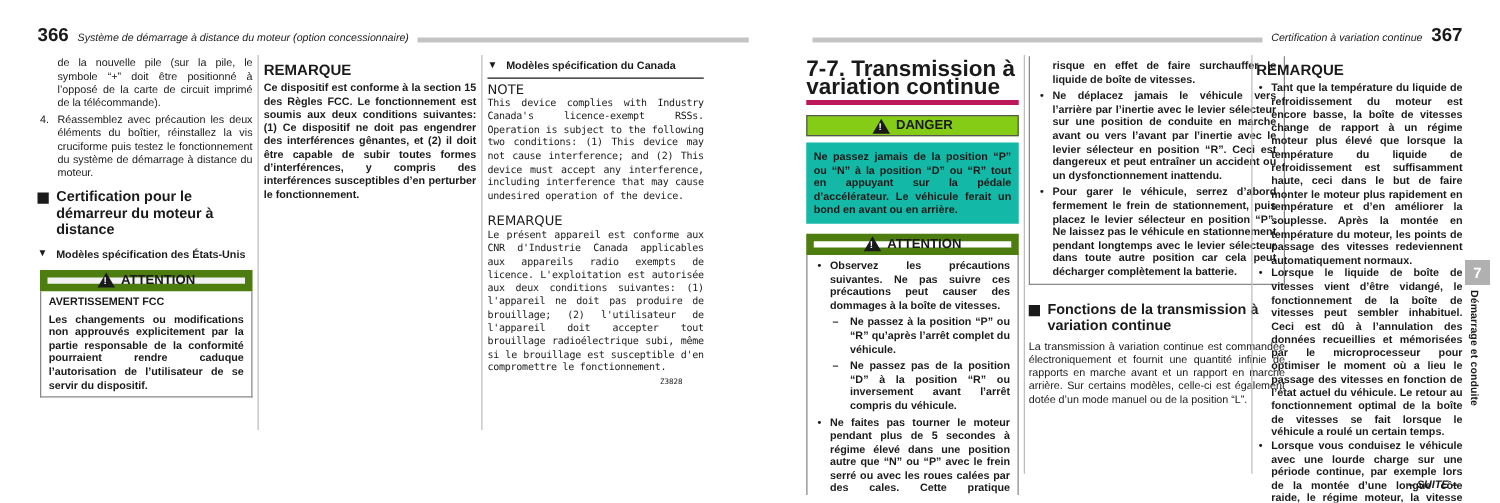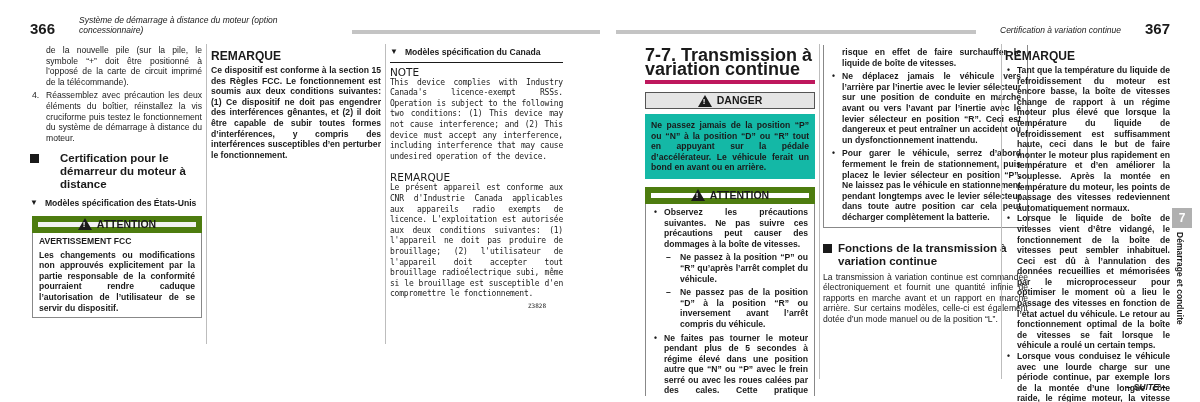--- a/index.html
+++ b/index.html
@@ -5,21 +5,21 @@
   * { box-sizing: border-box; margin: 0; padding: 0; }
   html, body { width: 1200px; height: 402px; background: #fff; overflow: hidden; }
   body { font-family: "Liberation Sans", sans-serif; color: #1a1a1a; position: relative; }
 
   .page { position: absolute; top: 0; height: 402px; }
   .page-left { left: 0; width: 600px; }
   .page-right { left: 600px; width: 600px; }
 
   .hdr { position: absolute; top: 18px; height: 18px; display: flex; align-items: flex-end; }
   .hdr .num { font-weight: bold; font-size: 15px; line-height: 15px; }
-  .hdr .title { font-style: italic; font-size: 8.5px; margin: 0 24px; line-height: 10px; padding-bottom: 1px; }
+  .hdr .title { font-style: italic; font-size: 8.5px; margin: 0 7px; line-height: 10px; padding-bottom: 1px; }
   .hdr .bar { height: 4px; background: #c4c4c4; margin-bottom: 2px; }
   .hdr-left { left: 30px; }
   .hdr-left .bar { width: 265px; }
   .hdr-right { right: 30px; }
   .hdr-right .bar { width: 360px; }
 
   .col { position: absolute; top: 45px; font-size: 8.6px; line-height: 10.6px; }
   .vrule { position: absolute; width: 1px; background: #bdbdbd; }
 
   .just { text-align: justify; }
@@ -28,21 +28,21 @@
   .rem-title { font-weight: bold; font-size: 12px; line-height: 14px; margin-bottom: 2px; }
   .sec-title { font-weight: bold; font-size: 11.5px; line-height: 13px; display: flex; }
   .sec-title .sq { width: 9px; height: 9px; background: #1a1a1a; margin: 2px 6px 0 0; flex: none; }
   .tri-title { font-weight: bold; font-size: 8.6px; display: flex; line-height: 10.6px; }
   .tri-title .tri { margin-right: 7px; font-size: 8px; }
 
   .warnhead { border: 6px solid #4d7c0f; background: #f2f2f2; text-align: center; font-weight: bold; font-size: 10.5px; height: 17px; line-height: 15px; display: flex; justify-content: center; align-items: center; gap: 5px; }
   .warnicon { width: 0; height: 0; border-left: 7px solid transparent; border-right: 7px solid transparent; border-bottom: 12px solid #1a1a1a; position: relative; }
   .warnicon::after { content: "!"; position: absolute; left: -2px; top: 2px; color: #fff; font-size: 8px; font-weight: bold; line-height: 9px; }
   .warnbody { border: 1px solid #888; border-top: none; padding: 3px 6px 4px 6px; }
-  .dangerhead { border: 1px solid #555; background: #e5e5e5; }
+  .dangerhead { border: 1px solid #555; background: #84cc16; }
   .dangerbody { background: #14b8a6; padding: 6px 6px 6px 6px; font-weight: bold; margin-top: 5px; }
 
   .bul { display: flex; }
   .bul .dot { width: 12px; flex: none; text-align: left; padding-left: 2px; }
   .dash { display: flex; margin-top: 3px; }
   .dash .d { width: 16px; flex: none; padding-left: 2px; }
 
   .mono { font-family: "DejaVu Sans Mono", monospace; font-size: 8px; line-height: 10.6px; letter-spacing: -0.2px; }
   .note-title { font-family: "DejaVu Sans", sans-serif; font-size: 10.5px; line-height: 12px; }
 
@@ -60,21 +60,21 @@
     <span class="title">Système de démarrage à distance du moteur (option concessionnaire)</span>
     <span class="bar"></span>
   </div>
 
   <div class="col" style="left:30px; width:172px;">
     <p class="just" style="padding-left:16px;">de la nouvelle pile (sur la pile, le symbole “+” doit être positionné à l’opposé de la carte de circuit imprimé de la télécommande).</p>
     <div class="bul" style="margin-top:3px;">
       <span class="dot" style="width:16px;">4.</span>
       <span class="just">Réassemblez avec précaution les deux éléments du boîtier, réinstallez la vis cruciforme puis testez le fonctionnement du système de démarrage à distance du moteur.</span>
     </div>
-    <div class="sec-title" style="margin-top:9px;gap:15px;">
+    <div class="sec-title" style="margin-top:9px;">
       <span class="sq"></span>
       <span>Certification pour le démarreur du moteur à distance</span>
     </div>
     <div class="tri-title" style="margin-top:7px;">
       <span class="tri">▼</span>
       <span>Modèles spécification des États-Unis</span>
     </div>
     <div style="margin-top:7px; padding-left:2px;">
       <div class="warnhead">
         <span class="warnicon"></span>

